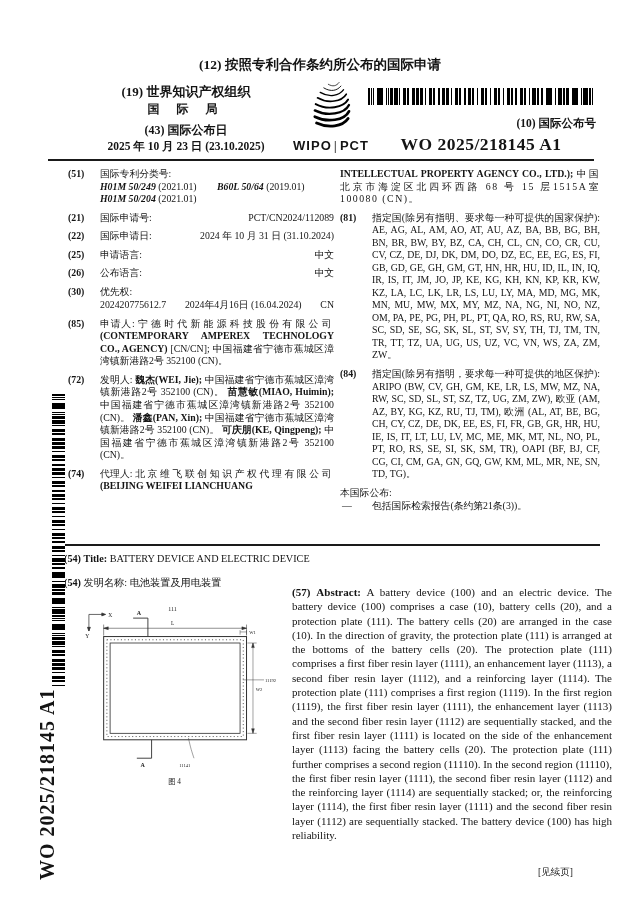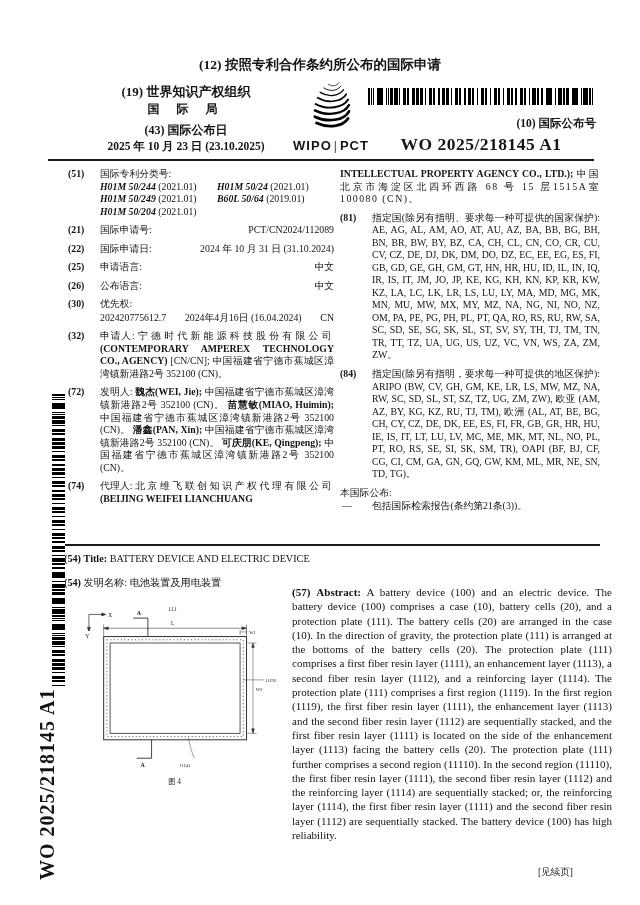--- a/index.html
+++ b/index.html
@@ -120,24 +120,20 @@
   </div>
 
   <div class="rule1"></div>
 
   <div class="col col-left">
 
     <div class="field">
       <span class="fnum">(51)</span>
       <span class="flabel">国际专利分类号:</span>
       <div class="ipc-row">
-        <span class="ipc-cell"><span class="ipc-code">H01M 50/244</span> <span>(2021.01)</span></span>
-        <span class="ipc-cell"><span class="ipc-code">H01M 50/24</span> <span>(2021.01)</span></span>
-      </div>
-      <div class="ipc-row">
         <span class="ipc-cell"><span class="ipc-code">H01M 50/249</span> <span>(2021.01)</span></span>
         <span class="ipc-cell"><span class="ipc-code">B60L 50/64</span> <span>(2019.01)</span></span>
       </div>
       <div class="ipc-row">
         <span class="ipc-cell"><span class="ipc-code">H01M 50/204</span> <span>(2021.01)</span></span>
       </div>
     </div>
 
     <div class="field">
       <span class="fnum">(21)</span>
@@ -175,21 +171,21 @@
       <span class="fnum">(30)</span>
       <span>优先权:</span>
       <div class="prio-row">
         <span>202420775612.7</span>
         <span>2024年4月16日 (16.04.2024)</span>
         <span>CN</span>
       </div>
     </div>
 
     <div class="field">
-      <span class="fnum">(32)</span>
+      <span class="fnum">(85)</span>
       <span>申请人:</span>
       <span class="sp">宁德时代新能源科技股份有限公司</span>
       <span class="b">(CONTEMPORARY AMPEREX TECHNOLOGY CO., AGENCY)</span>
       <span> [CN/CN]; 中国福建省宁德市蕉城区漳湾镇新港路2号 352100 (CN)。</span>
     </div>
 
     <div class="field">
       <span class="fnum">(72)</span>
       <span>发明人:</span>
       <span class="b">魏杰(WEI, Jie);</span>

